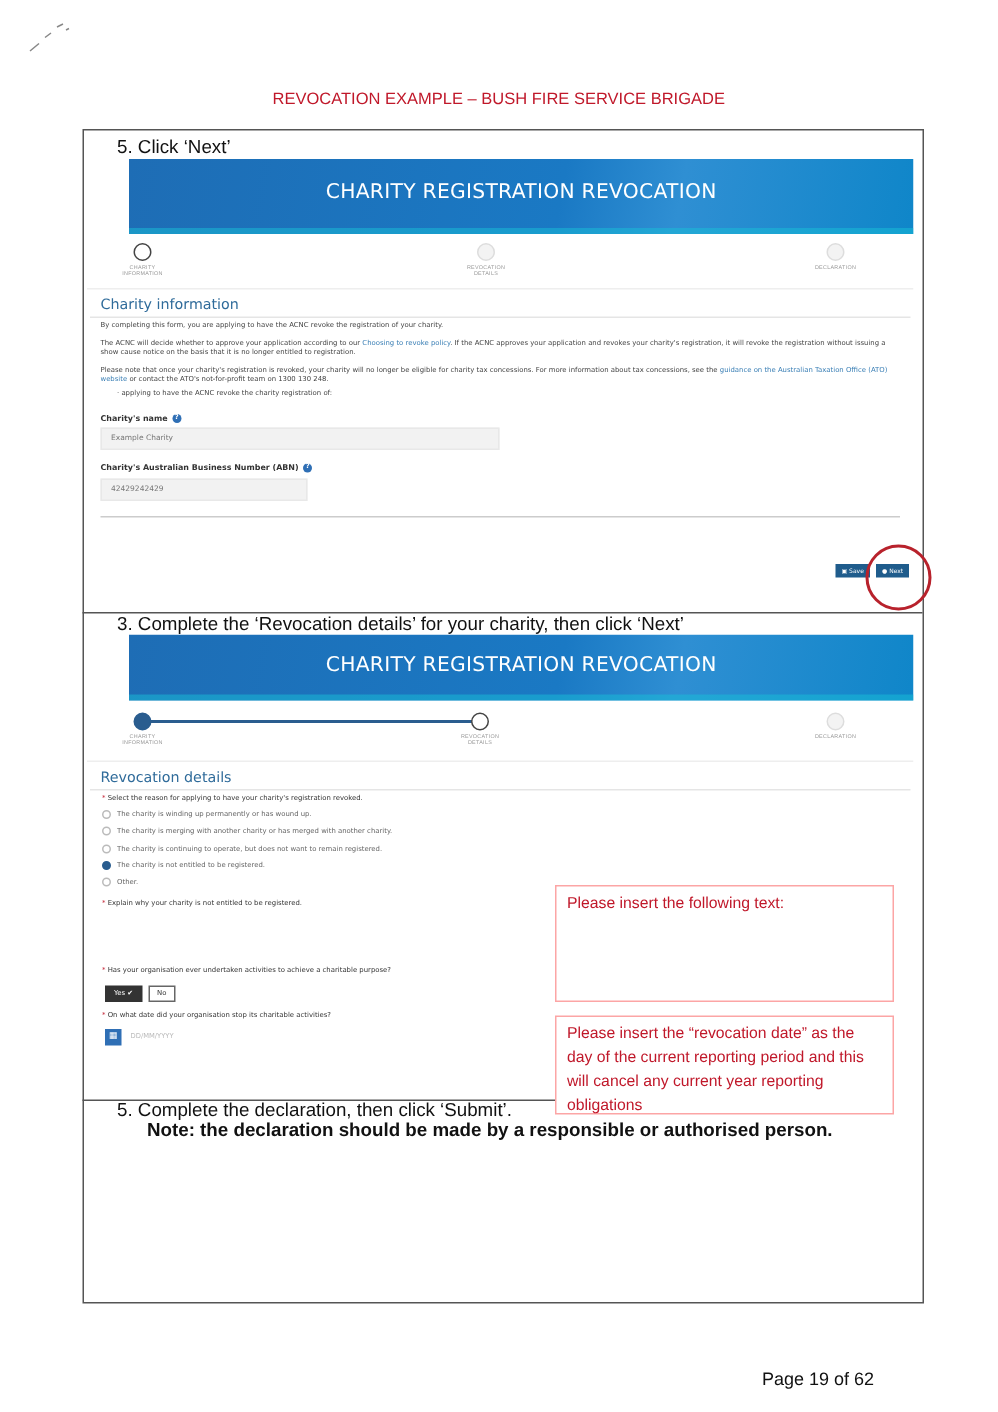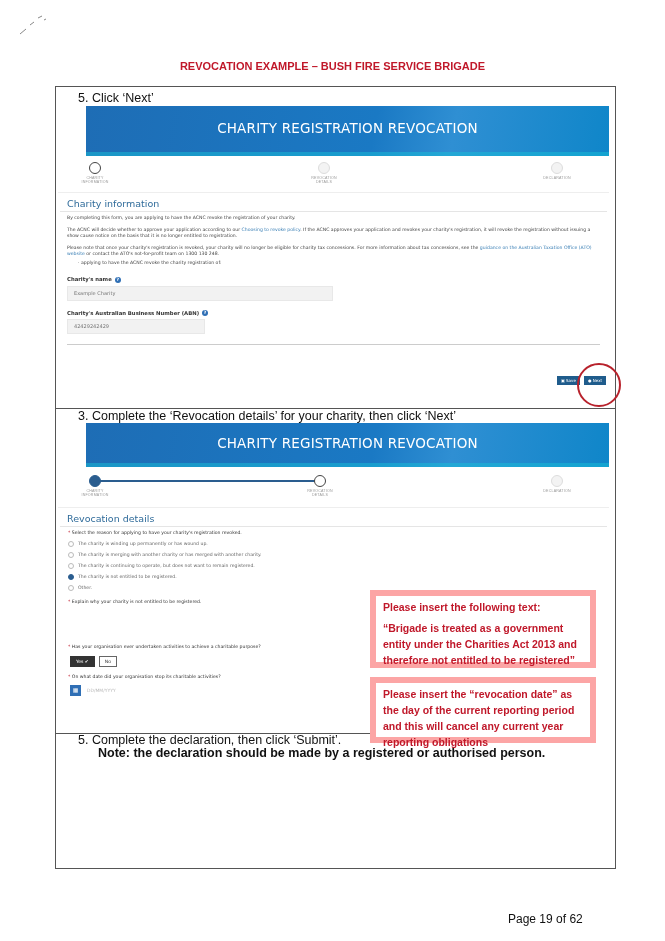--- a/index.html
+++ b/index.html
@@ -1,18 +1,18 @@
 <!DOCTYPE html>
 <html><head>
 <meta charset="utf-8">
 <style>
   html, body { margin:0; padding:0; }
   body { width:665px; height:941px; background:#fff; position:relative; font-family:"Liberation Sans", sans-serif; overflow:hidden; }
   .corner-mark { position:absolute; left:18px; top:14px; width:30px; height:22px; }
-  .doc-title { position:absolute; top:60px; left:0; width:665px; text-align:center; font-family:"Liberation Sans", sans-serif; font-weight:bold; font-size:11px; color:#c0182a; }
+  .doc-title { position:absolute; top:60px; left:0; width:665px; text-align:center; font-family:"Liberation Sans", sans-serif; font-weight:normal; font-size:11px; color:#c0182a; }
   .frame { position:absolute; left:55px; top:86px; width:559px; height:781px; border:1px solid #555; }
   .sep { position:absolute; left:55px; width:560px; height:0; border-top:1px solid #555; }
   .step-heading { position:absolute; left:78px; font-size:12.5px; color:#111; }
   .note { position:absolute; left:98px; font-size:12.5px; font-weight:bold; color:#111; }
 
   .shot { position:absolute; left:58px; width:551px; background:#fff; overflow:hidden; }
   .banner { height:50px; background:linear-gradient(100deg,#1e6db5 0%,#1a79c4 55%,#2f8fd3 70%,#0f86c9 100%); color:#fff; text-align:center; font-family:"DejaVu Sans", sans-serif; font-size:13.5px; line-height:44px; letter-spacing:0.2px; position:relative;margin-left:28px; }
   .banner:after { content:""; position:absolute; left:0; right:0; bottom:0; height:4px; background:#18c0d8; opacity:0.5; }
   .stepper { position:relative; height:36px; border-bottom:1px solid #eee; }
   .node { position:absolute; top:6px; width:10px; height:10px; border-radius:50%; border:1px solid #444; background:#fff; }
@@ -33,21 +33,21 @@
   .radio { font-family:"DejaVu Sans", sans-serif; font-size:4.6px; color:#666; padding:2px 10px; line-height:7px; }
   .radio .dot { display:inline-block; width:4px; height:4px; border:1px solid #bbb; border-radius:50%; margin-right:4px; vertical-align:middle; }
   .radio.selected .dot { background:#2a5d8f; border-color:#2a5d8f; }
   .yesno { margin:4px 12px; display:flex; gap:4px; }
   .yes { background:#333; color:#fff; font-size:4.6px; padding:0 6px; height:11px; line-height:11px; font-family:"DejaVu Sans", sans-serif; }
   .no { border:1px solid #666; color:#333; font-size:4.6px; padding:0 5px; height:9px; line-height:9px; font-family:"DejaVu Sans", sans-serif; }
   .date-row { margin:3px 12px; display:flex; align-items:center; gap:6px; }
   .cal { width:11px; height:11px; background:#2f6fb5; color:#fff; font-size:6px; text-align:center; line-height:11px; }
   .date-ph { font-size:4.5px; color:#bbb; font-family:"DejaVu Sans", sans-serif; }
 
-  .callout { position:absolute; border:6px solid #fca5a5; background:#fff; color:#c0182a; font-family:"Liberation Sans", sans-serif; font-weight:bold; font-size:10.5px; line-height:16px; padding:3px 7px; box-sizing:border-box; }
+  .callout { position:absolute; border:1px solid #fca5a5; background:#fff; color:#c0182a; font-family:"Liberation Sans", sans-serif; font-weight:normal; font-size:10.5px; line-height:16px; padding:3px 7px; box-sizing:border-box; }
   .page-num { position:absolute; left:508px; top:912px; font-size:12px; color:#111; }
 </style>
 </head>
 <body>
 
 <svg class="corner-mark" viewBox="0 0 30 22">
   <path d="M2 20 L8 15 M12 11 L16 8 M20 4 L24 2 M26 6 L28 5" stroke="#888" stroke-width="1" fill="none"></path>
 </svg>
 
 <div class="doc-title">REVOCATION EXAMPLE – BUSH FIRE SERVICE BRIGADE</div>
@@ -113,22 +113,21 @@
   </div>
   <div class="radio" style="color:#333; margin-top:3px;"><span class="req">* </span><span>On what date did your organisation stop its charitable activities?</span></div>
   <div class="date-row">
     <div class="cal">▦</div>
     <div class="date-ph">DD/MM/YYYY</div>
   </div>
 </div>
 
 <div class="callout" style="left:370px; top:590px; width:226px; height:78px;">
   <div>Please insert the following text:</div>
-  <div style="margin-top:5px;">“Brigade is treated as a government entity under the Charities Act 2013 and therefore not entitled to be registered”</div>
 </div>
 <div class="callout" style="left:370px; top:677px; width:226px; height:66px;">Please insert the “revocation date” as the day of the current reporting period and this will cancel any current year reporting obligations</div>
 
 <div class="sep" style="top:733px; width:315px;"></div>
 
 <div class="step-heading" style="top:733px;">5.  Complete the declaration, then click ‘Submit’.</div>
-<div class="note" style="top:746px;">Note: the declaration should be made by a registered or authorised person.</div>
+<div class="note" style="top:746px;">Note: the declaration should be made by a responsible or authorised person.</div>
 
 <div class="page-num">Page 19 of 62</div>
 
 </body></html>

